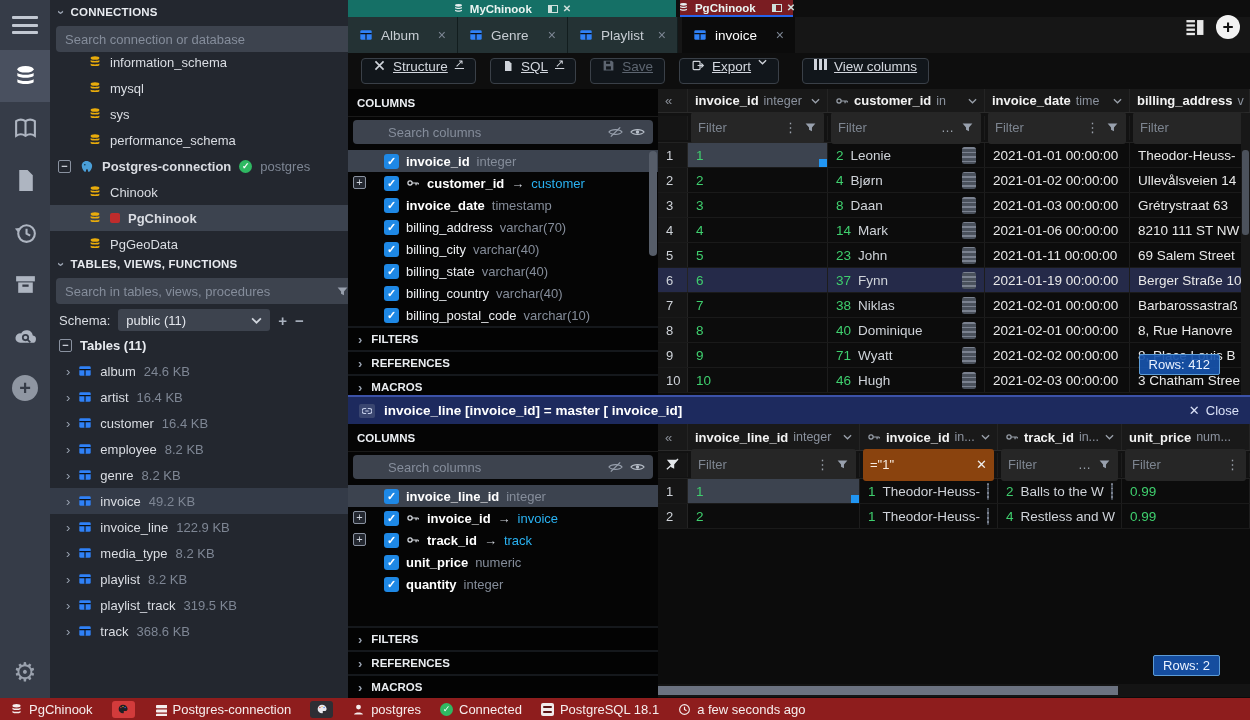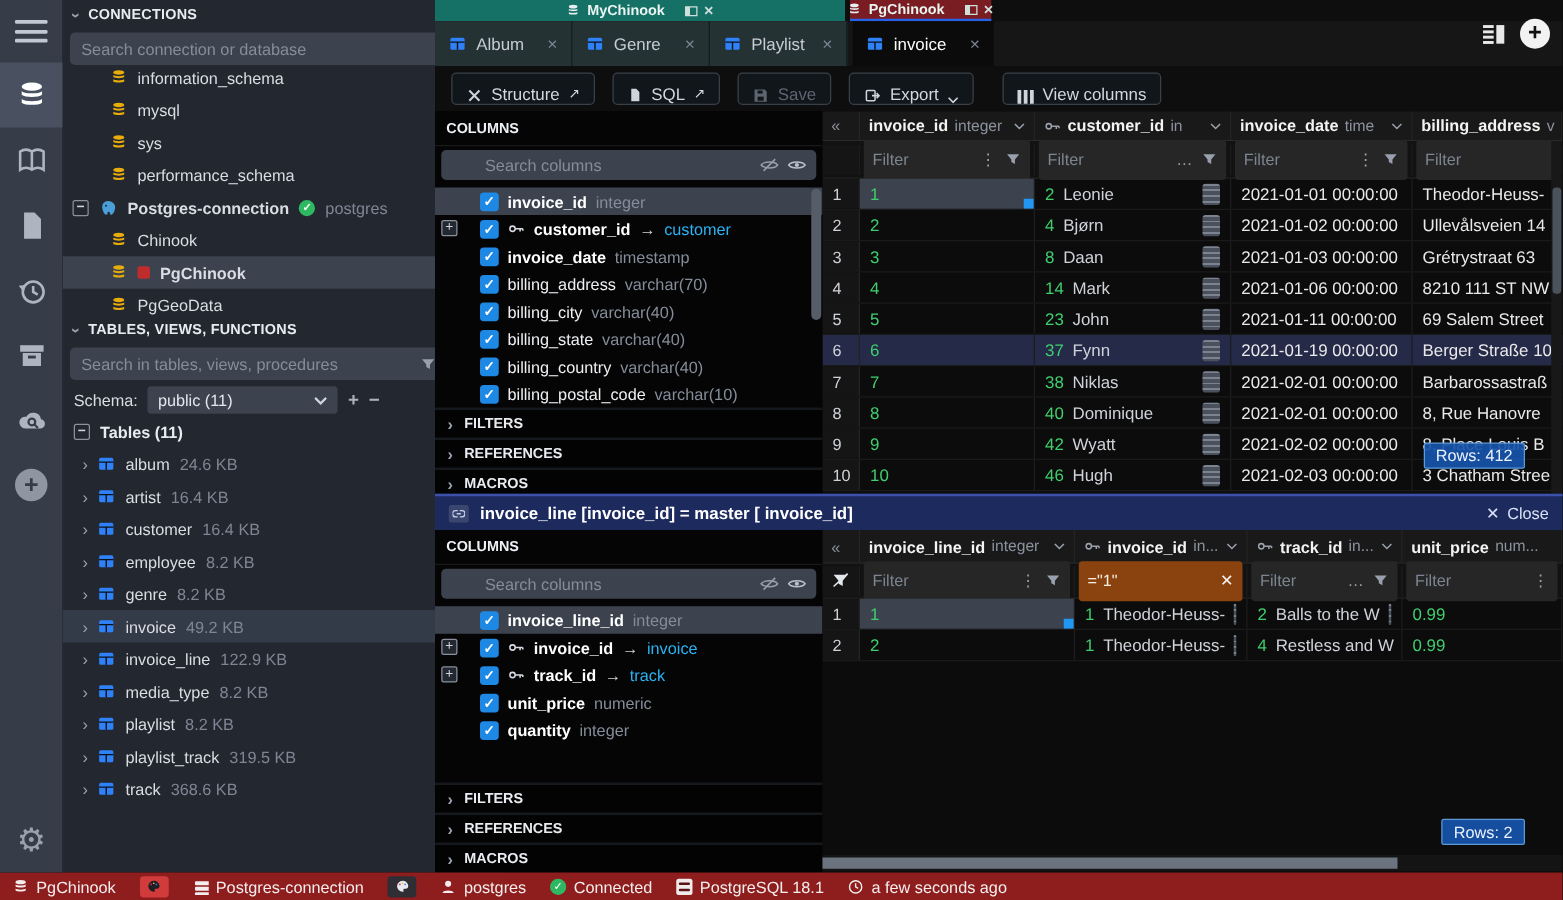--- a/index.html
+++ b/index.html
@@ -69,22 +69,22 @@
   .tab { width:110px; display:flex; align-items:center; gap:8px; padding:0 11px; background:#243234;
     color:#c7cdd3; font-size:13.5px; border-right:1px solid #121d1e; }
   .tab .x { margin-left:auto; color:#7d8694; font-size:14px; }
   .tab.active { background:#0b0b0b; color:#fff; width:113px; margin-left:4px; border-right:none; }
   .hdr-icons { position:absolute; right:10px; top:15px; display:flex; gap:9px; align-items:center; }
   .pluswhite { width:24px; height:24px; border-radius:50%; background:#f2f2f2; color:#111;
     display:flex; align-items:center; justify-content:center; font-size:19px; font-weight:bold; }
 
   .toolbar { position:absolute; top:53px; left:0; width:100%; height:36px; background:#0e0e0e;
     display:flex; align-items:center; gap:14px; padding-left:13px; }
-  .tbtn { height:26px; display:flex; align-items:flex-end; gap:7px; padding:0 11px;
-    border:1px solid #3a4048; border-radius:4px; background:#11161b; color:#d3d7de; font-size:13.5px; }
+  .tbtn { height:26px; display:flex; align-items:flex-start; gap:7px; padding:0 11px;
+    border:1px solid #3a4048; border-radius:4px; background:#11161b; color:#d3d7de; font-size:13.5px;text-decoration:underline; }
   .tbtn.disabled { color:#5d6570; }
   .sup { font-size:11px; position:relative; top:-2px; }
   .vcols { display:flex; gap:2px; }
   .vcols i { width:3px; height:11px; background:#cfd3da; }
 
   
   .cpanel { position:absolute; left:0; width:310px; background:#050505; font-size:13px; }
   .cp-title { height:28px; display:flex; align-items:center; padding:0 9px; font-size:11.5px;
     font-weight:bold; color:#edf0f4; border-bottom:1px solid #1a1a1a; }
   .cp-search { margin:3px 5px 6px; height:24px; background:#3d434e; border-radius:4px;
@@ -790,21 +790,21 @@
           <span class="dimname">Dominique</span>
           <span class="doc"></span>
         </div>
       <div class="cell">2021-02-01 00:00:00</div>
       <div class="cell">8, Rue Hanovre</div>
     </div>
     <div class="g-row cols-top">
       <div class="rn">9</div>
       <div class="cell green">9</div>
       <div class="cell">
-          <span class="green">42</span>
+          <span class="green">71</span>
           <span class="dimname">Wyatt</span>
           <span class="doc"></span>
         </div>
       <div class="cell">2021-02-02 00:00:00</div>
       <div class="cell">8, Place Louis B</div>
     </div>
     <div class="g-row cols-top">
       <div class="rn">10</div>
       <div class="cell green">10</div>
       <div class="cell">

